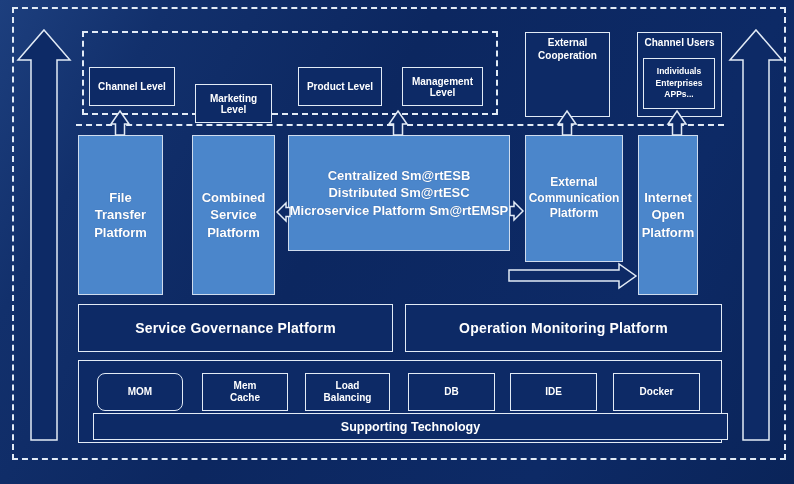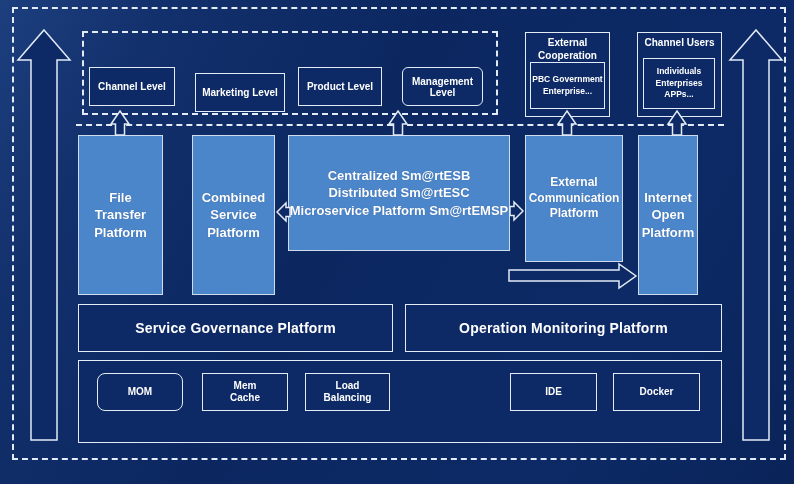--- a/index.html
+++ b/index.html
@@ -75,29 +75,27 @@
 </head>
 <body>
 
 <div class="stage">
 
   <div class="abs dashed" style="left:12px;top:7px;width:774px;height:453px;"></div>
   <div class="abs dashed" style="left:82px;top:31px;width:416px;height:84px;"></div>
   <div class="abs hline" style="left:76px;top:124px;width:648px;"></div>
 
   <div class="abs box dark lvl" style="left:89px;top:67px;width:86px;height:39px;">Channel Level</div>
-  <div class="abs box dark lvl" style="left:195px;top:73px;width:90px;height:39px;">Marketing Level</div>
+  <div class="abs box dark lvl" style="left:195px;top:84px;width:77px;height:39px;">Marketing Level</div>
   <div class="abs box dark lvl" style="left:298px;top:67px;width:84px;height:39px;">Product Level</div>
-  <div class="abs box dark lvl" style="left:402px;top:67px;width:81px;height:39px;border-radius:6px;">Management Level</div>
+  <div class="abs box dark lvl" style="left:402px;top:67px;width:81px;height:39px;">Management Level</div>
 
   <div class="abs group" style="left:525px;top:32px;width:85px;height:85px;">
     <span class="grp-title">External
 Cooperation</span>
-    <div class="grp-inner" style="left:4px;top:29px;width:75px;height:47px;">PBC Government
-Enterprise...</div>
   </div>
 
   <div class="abs group" style="left:637px;top:32px;width:85px;height:85px;">
     <span class="grp-title">Channel Users</span>
     <div class="grp-inner" style="left:5px;top:25px;width:72px;height:51px;">Individuals
 Enterprises
 APPs...</div>
   </div>
 
   <div class="abs box blue" style="left:78px;top:135px;width:85px;height:160px;">File
@@ -118,22 +116,24 @@
 
   <div class="abs box dark row3" style="left:78px;top:304px;width:315px;height:48px;">Service Governance Platform</div>
   <div class="abs box dark row3" style="left:405px;top:304px;width:317px;height:48px;">Operation Monitoring Platform</div>
 
   <div class="abs group" style="left:78px;top:360px;width:644px;height:83px;"></div>
   <div class="abs box dark tech" style="left:97px;top:373px;width:86px;height:38px;border-radius:8px;">MOM</div>
   <div class="abs box dark tech" style="left:202px;top:373px;width:86px;height:38px;">Mem
 Cache</div>
   <div class="abs box dark tech" style="left:305px;top:373px;width:85px;height:38px;">Load
 Balancing</div>
+  <div class="abs box dark tech" style="left:408px;top:373px;width:87px;height:38px;">DB</div>
   <div class="abs box dark tech" style="left:510px;top:373px;width:87px;height:38px;">IDE</div>
   <div class="abs box dark tech" style="left:613px;top:373px;width:87px;height:38px;">Docker</div>
+  <div class="abs box dark stbar" style="left:93px;top:413px;width:635px;height:27px;">Supporting Technology</div>
 
   <svg class="arrows" width="794" height="484" viewBox="0 0 794 484">
     <path d="M44,30 L70,60 L57,60 L57,440 L31,440 L31,60 L18,60 Z"></path>
     <path d="M756,30 L782,60 L769,60 L769,440 L743,440 L743,60 L730,60 Z"></path>
     <path d="M120,111 L129,124 L124.5,124 L124.5,135 L115.5,135 L115.5,124 L111,124 Z"></path>
     <path d="M398,111 L407,124 L402.5,124 L402.5,135 L393.5,135 L393.5,124 L389,124 Z"></path>
     <path d="M567,111 L576,124 L571.5,124 L571.5,135 L562.5,135 L562.5,124 L558,124 Z"></path>
     <path d="M677,111 L686,124 L681.5,124 L681.5,135 L672.5,135 L672.5,124 L668,124 Z"></path>
     <path d="M277,212 L286,203 L286,207.5 L290,207.5 L290,216.5 L286,216.5 L286,221 Z"></path>
     <path d="M523,211 L514,202 L514,206.5 L510,206.5 L510,215.5 L514,215.5 L514,220 Z"></path>

